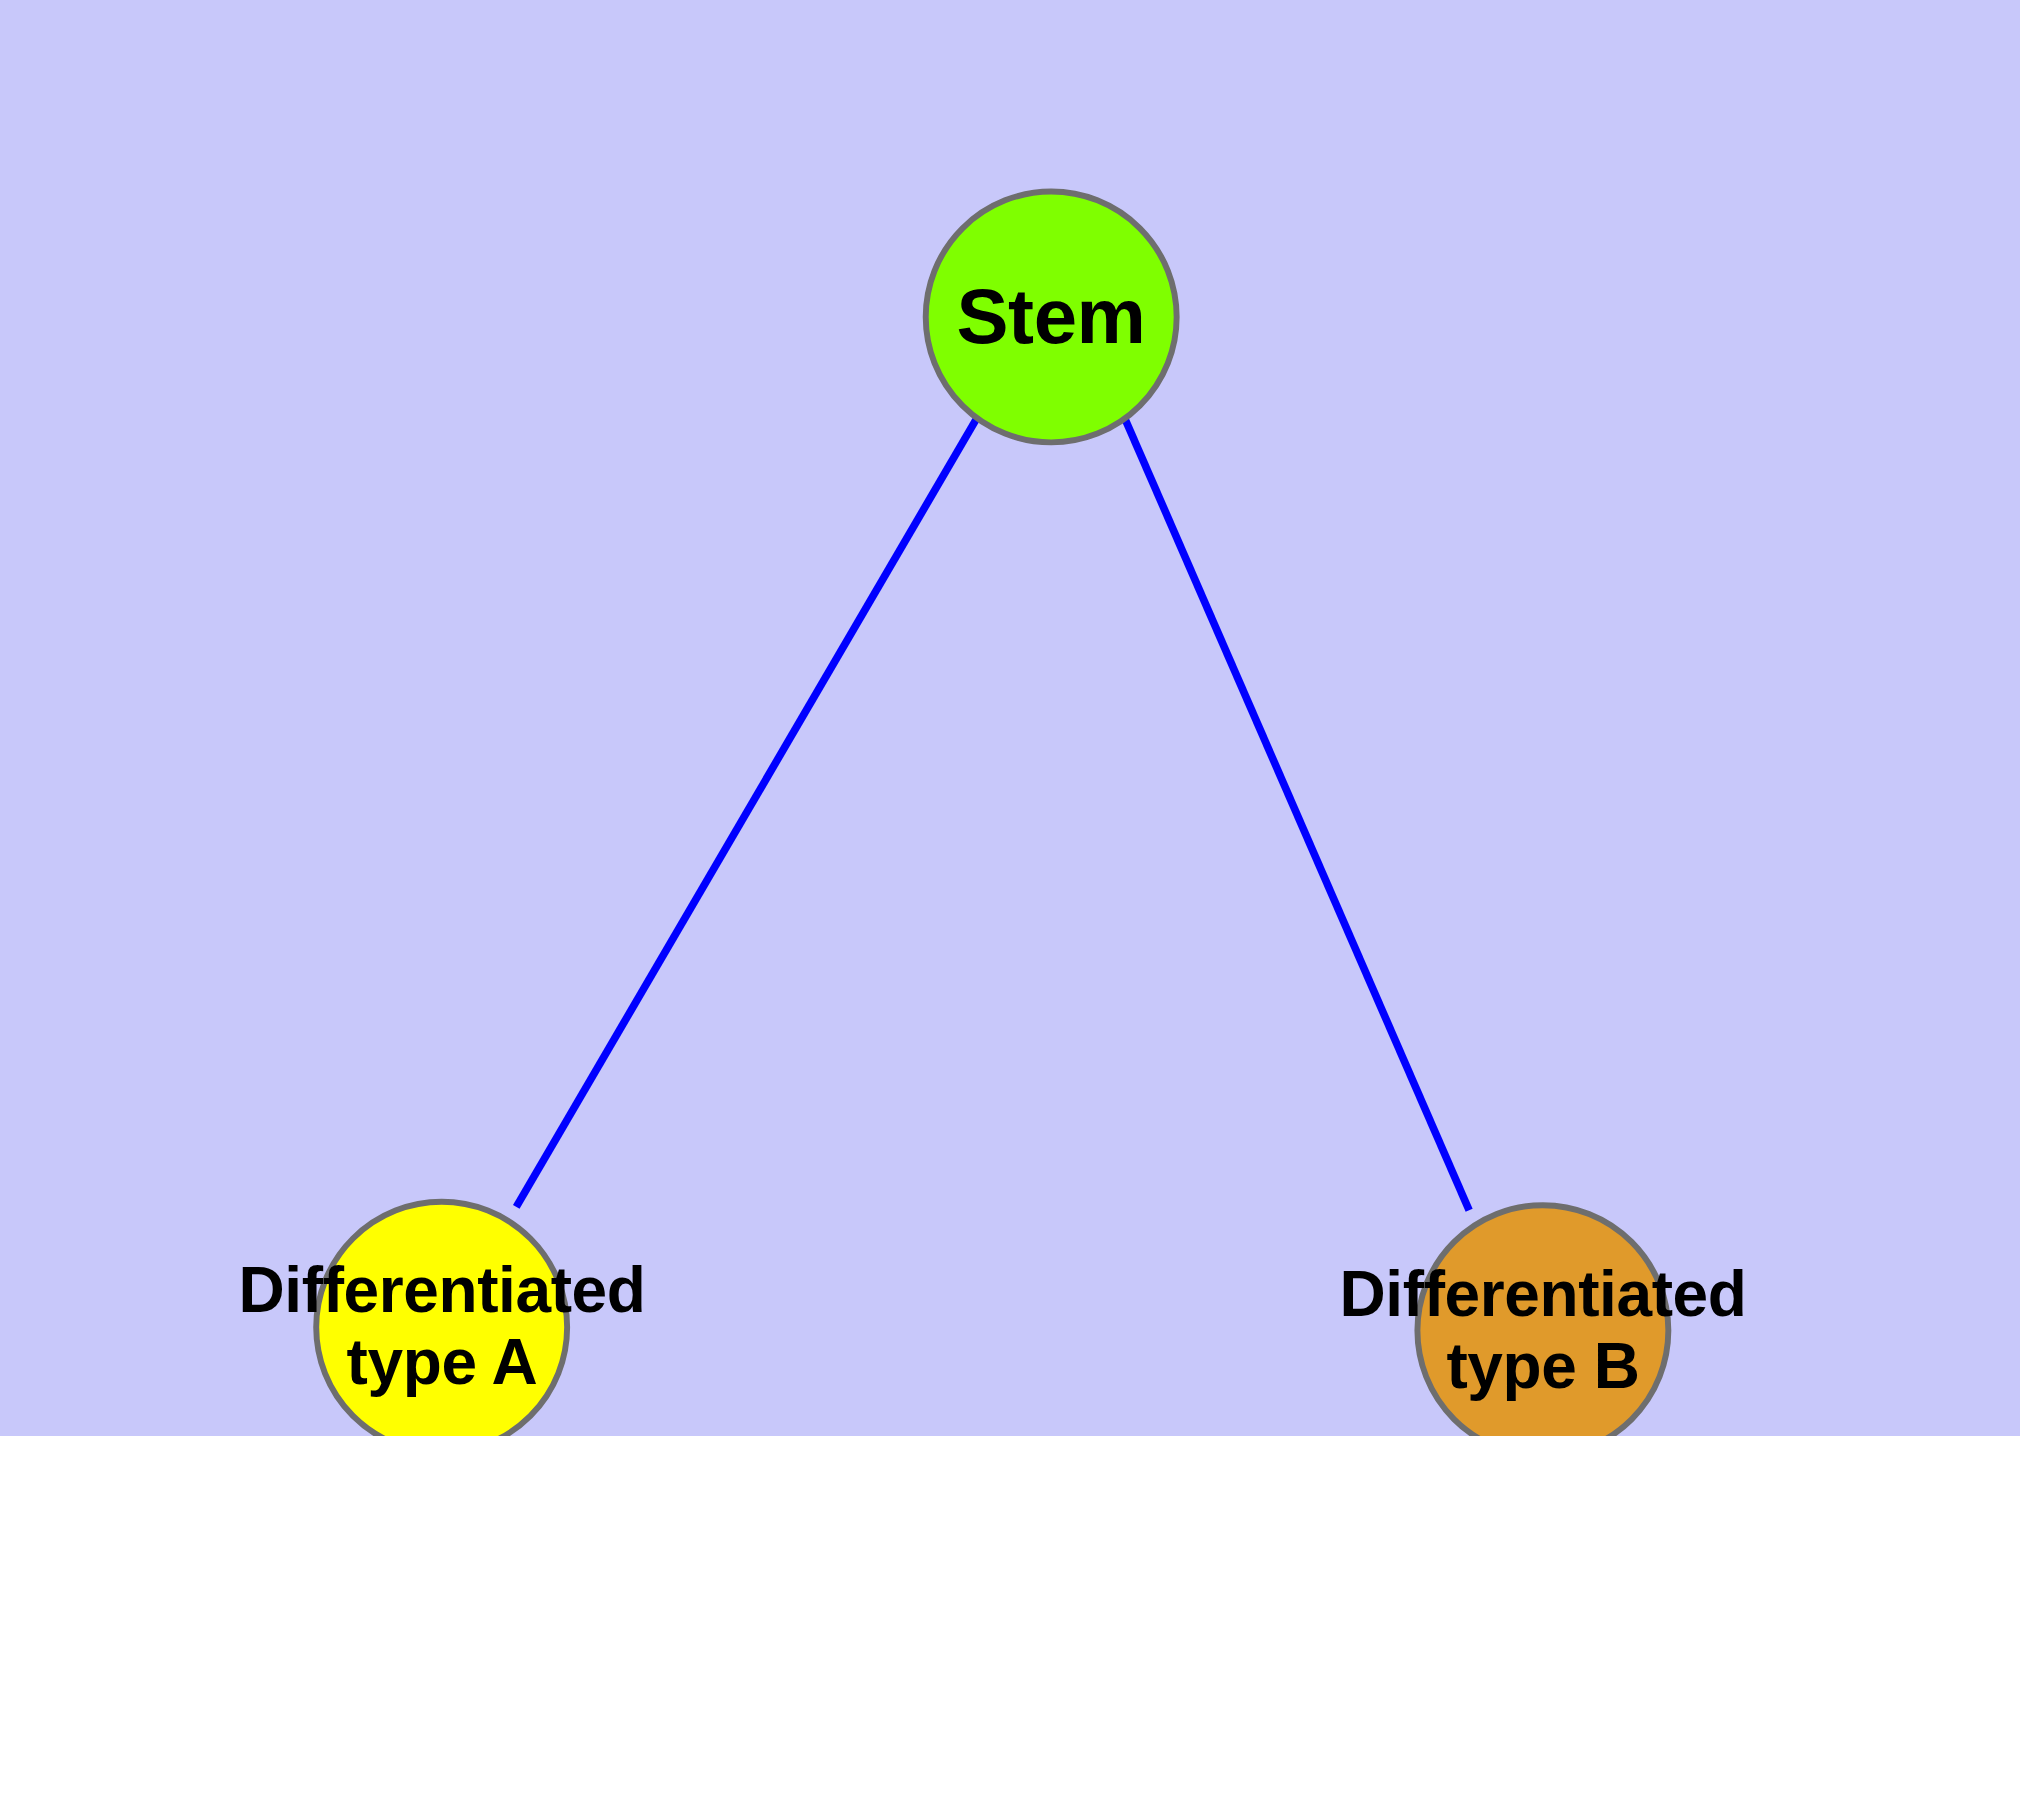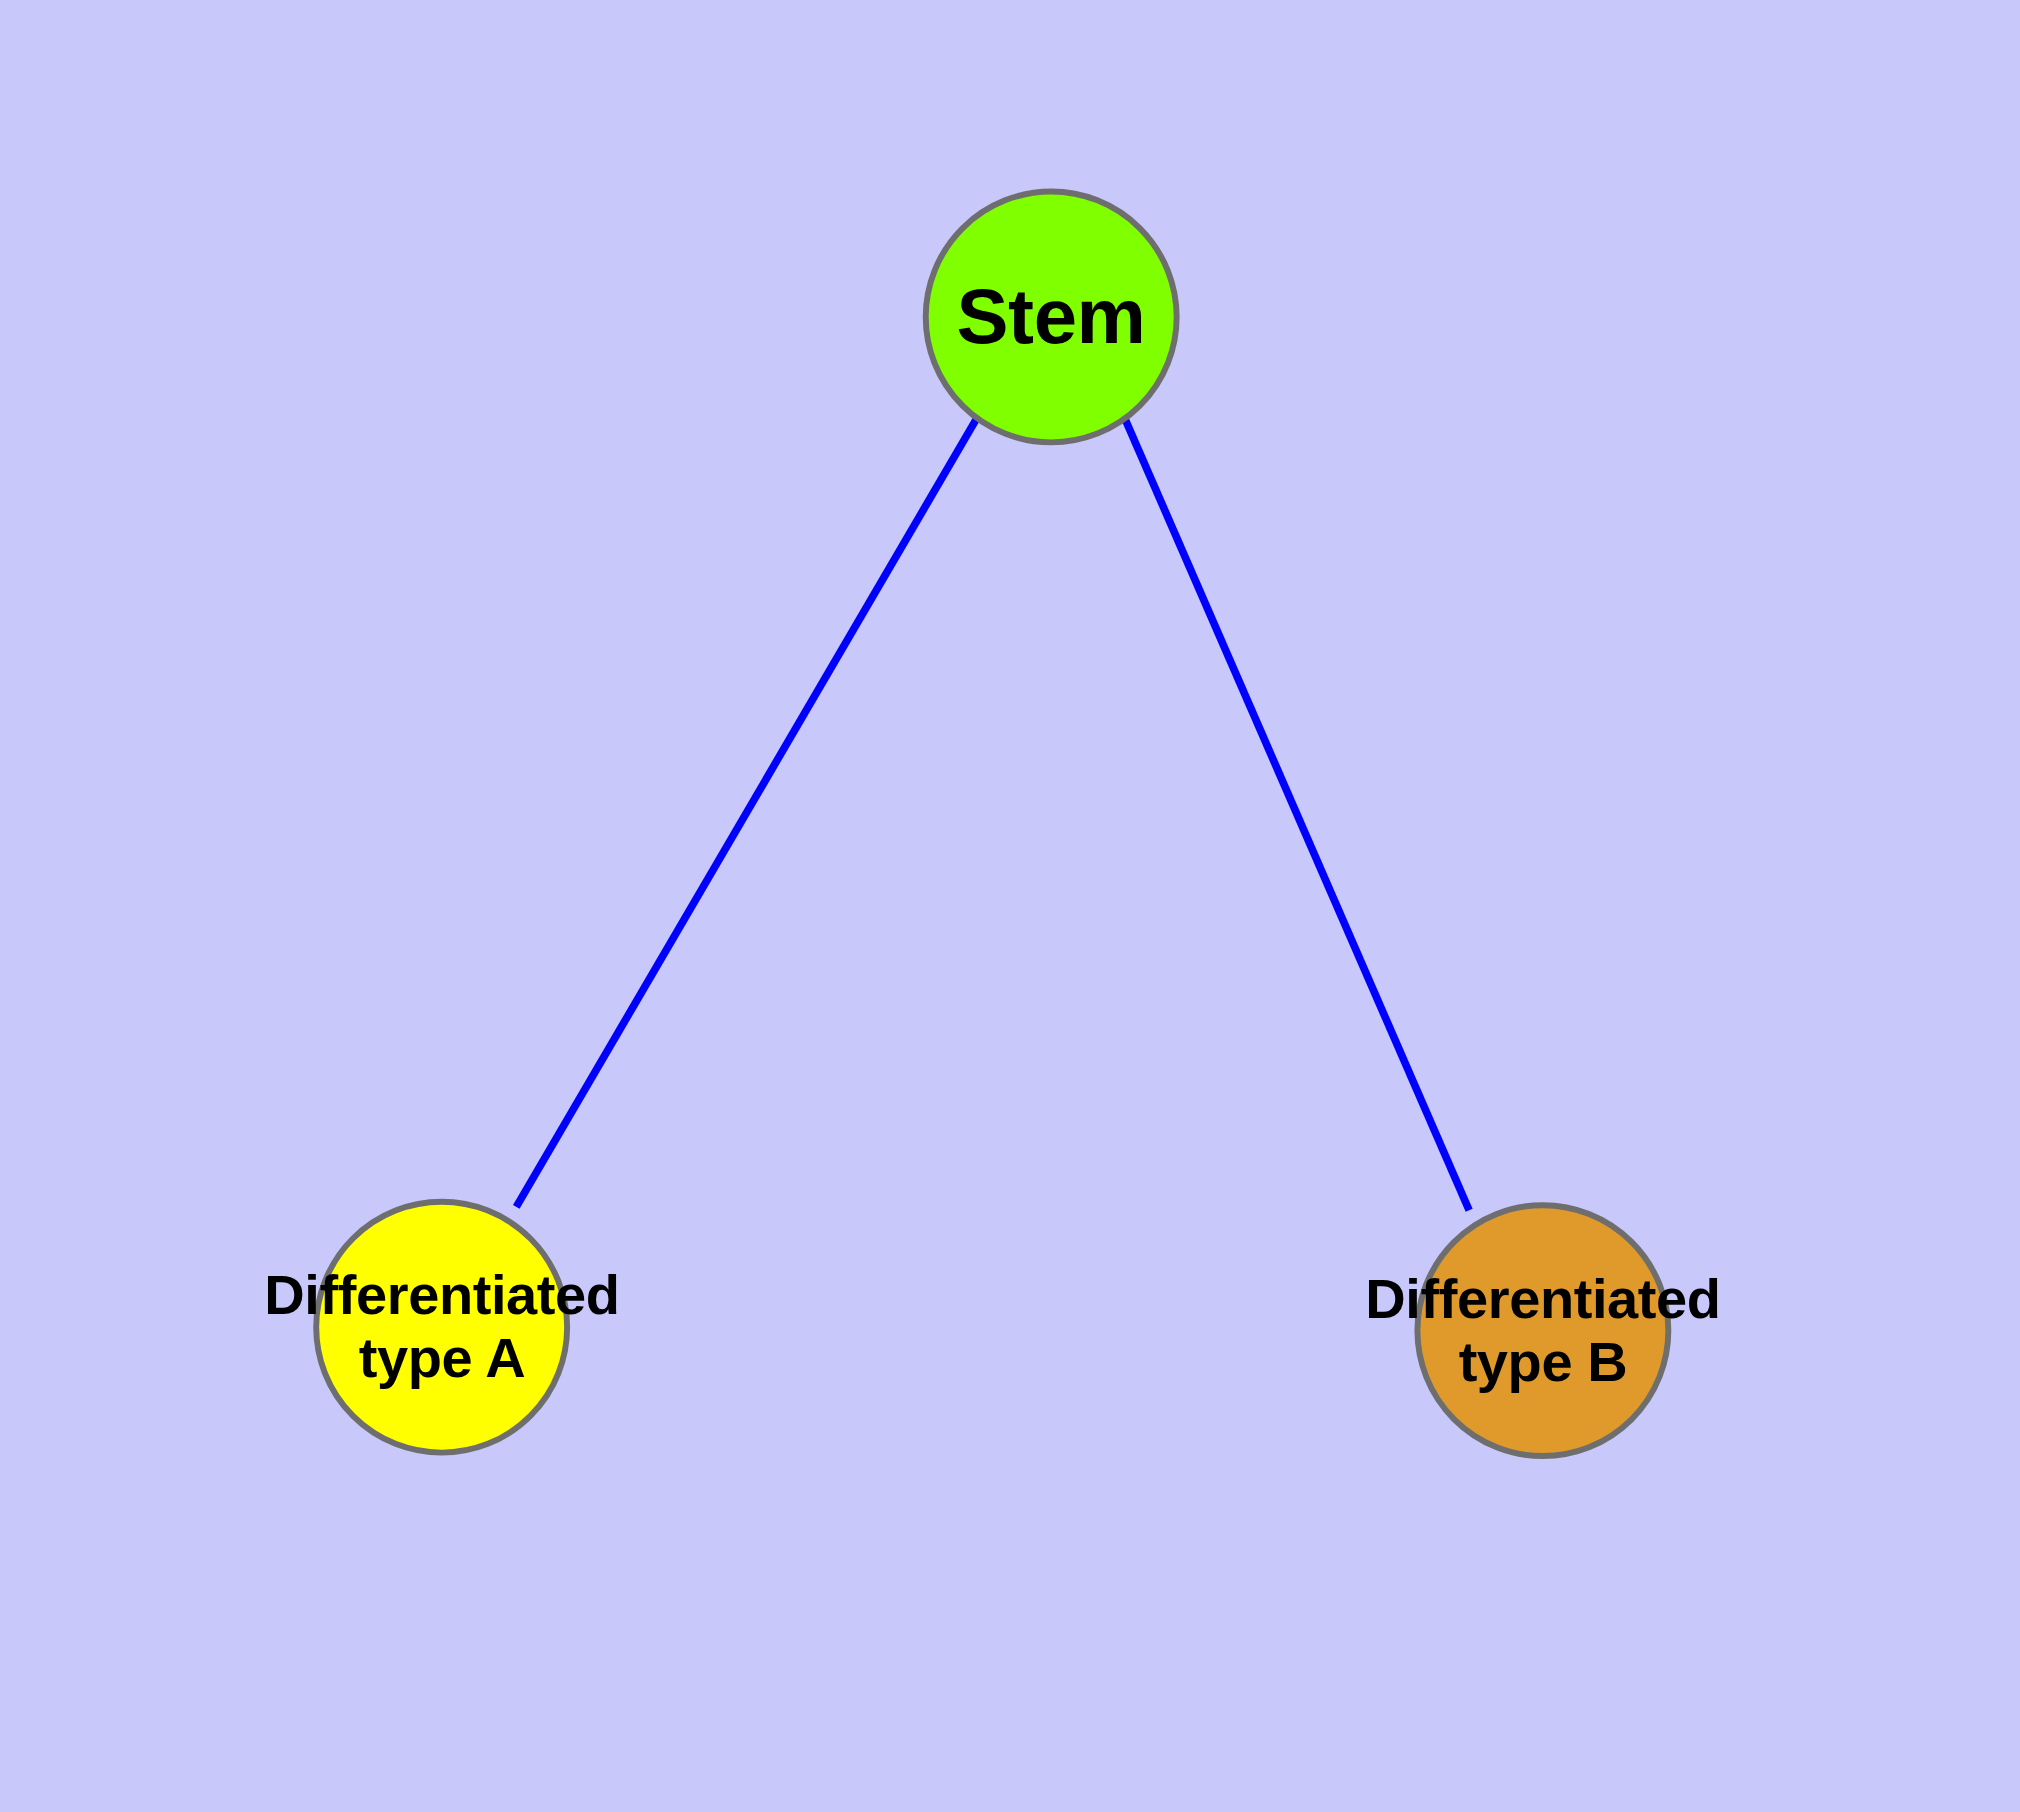--- a/index.html
+++ b/index.html
@@ -34,27 +34,27 @@
     white-space: pre;
     line-height: 1.12;
     letter-spacing: -0.4px;
     transform: translate(-50%, -50%);
     pointer-events: none;
   }
   .node-label.root {
     font-size: 78px;
   }
   .node-label.leaf {
-    font-size: 56px;
+    font-size: 64px;
   }
 </style>
 </head>
 <body>
 
-<div id="stage" style="width: 2021px; height: 1812px;">
+<div id="stage" style="width: 2021px; height: 1436px;">
 
   <div id="canvas-bg" style="background: rgb(200, 200, 250);"></div>
 
   <svg id="graph-svg" viewBox="0 0 2384 2138" preserveAspectRatio="none" xmlns="http://www.w3.org/2000/svg" style="width: 2021px; height: 1812px;">
 
     <g>
       <line class="graph-edge" x1="1152" y1="494" x2="609" y2="1424" stroke="#0000FF" stroke-width="9" stroke-linecap="butt"></line>
       <line class="graph-edge" x1="1327" y1="494" x2="1733" y2="1428" stroke="#0000FF" stroke-width="9" stroke-linecap="butt"></line>
     </g>
 

